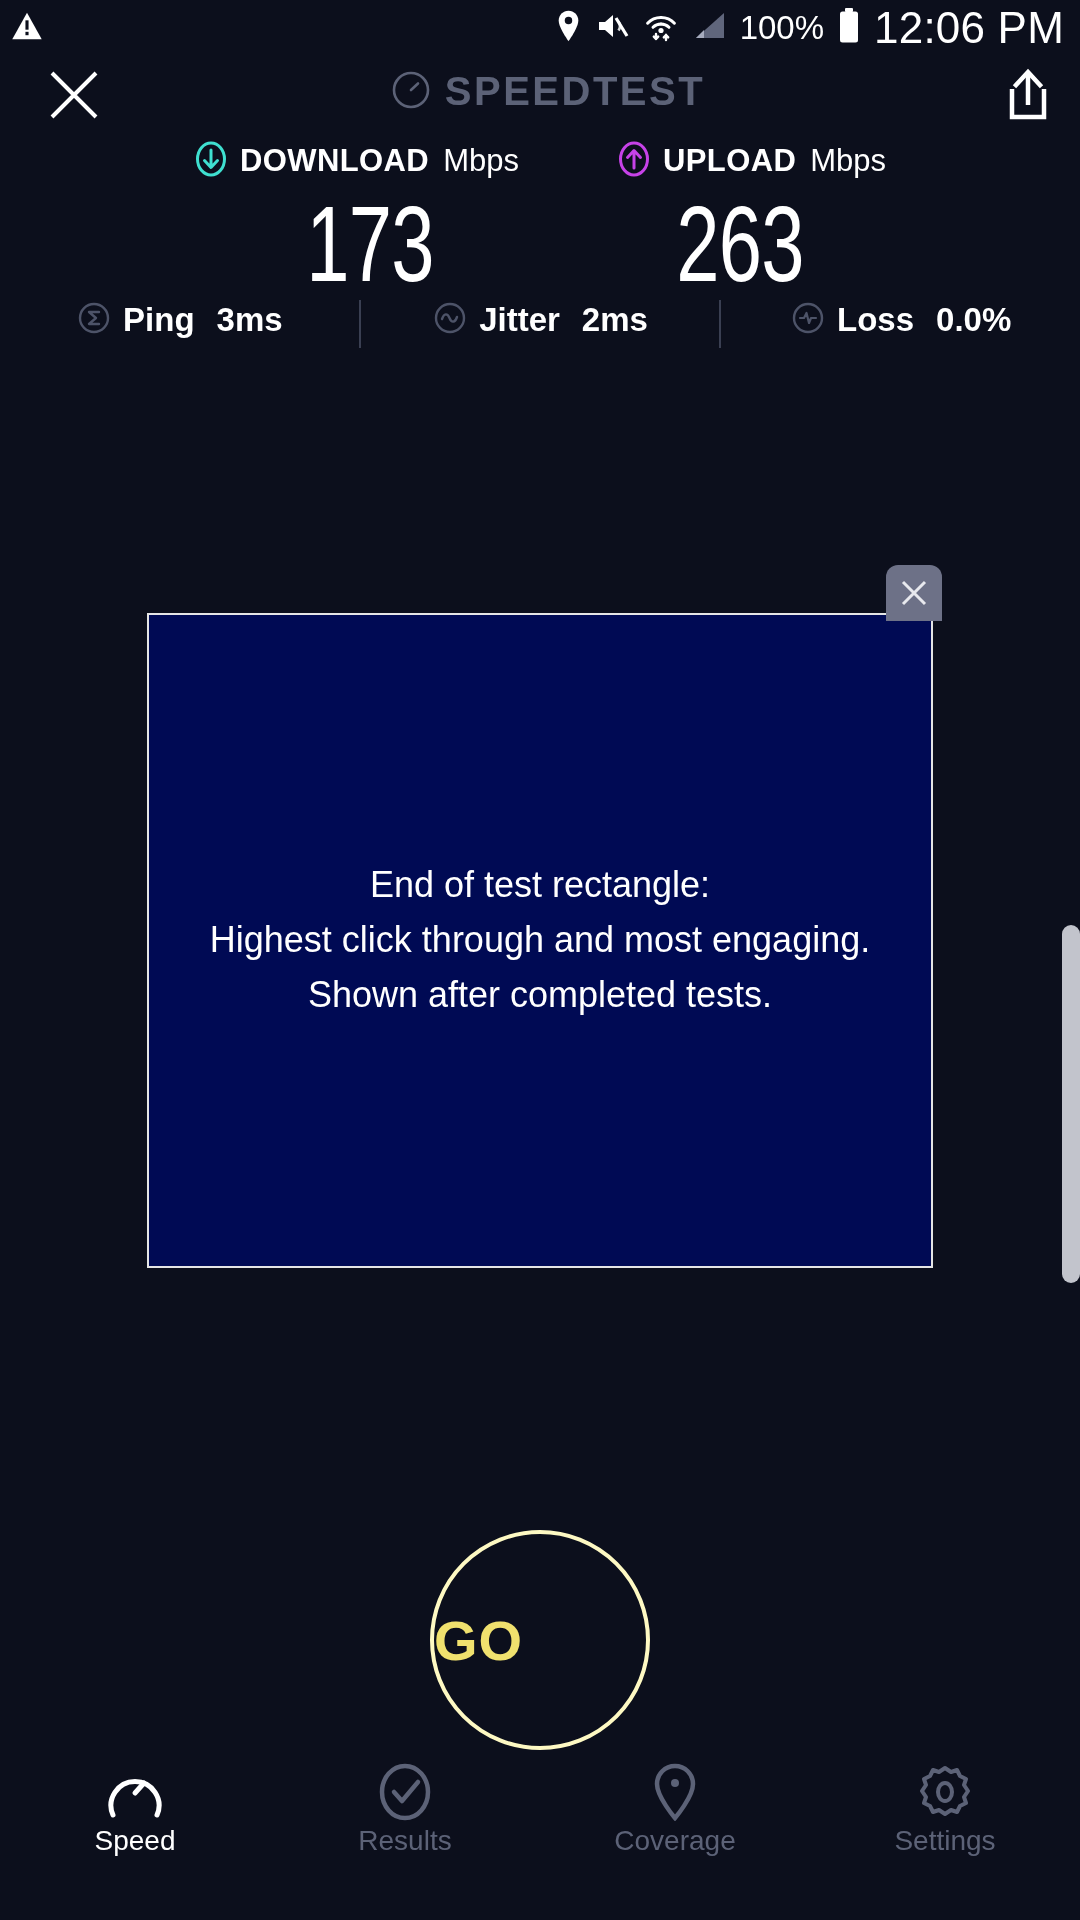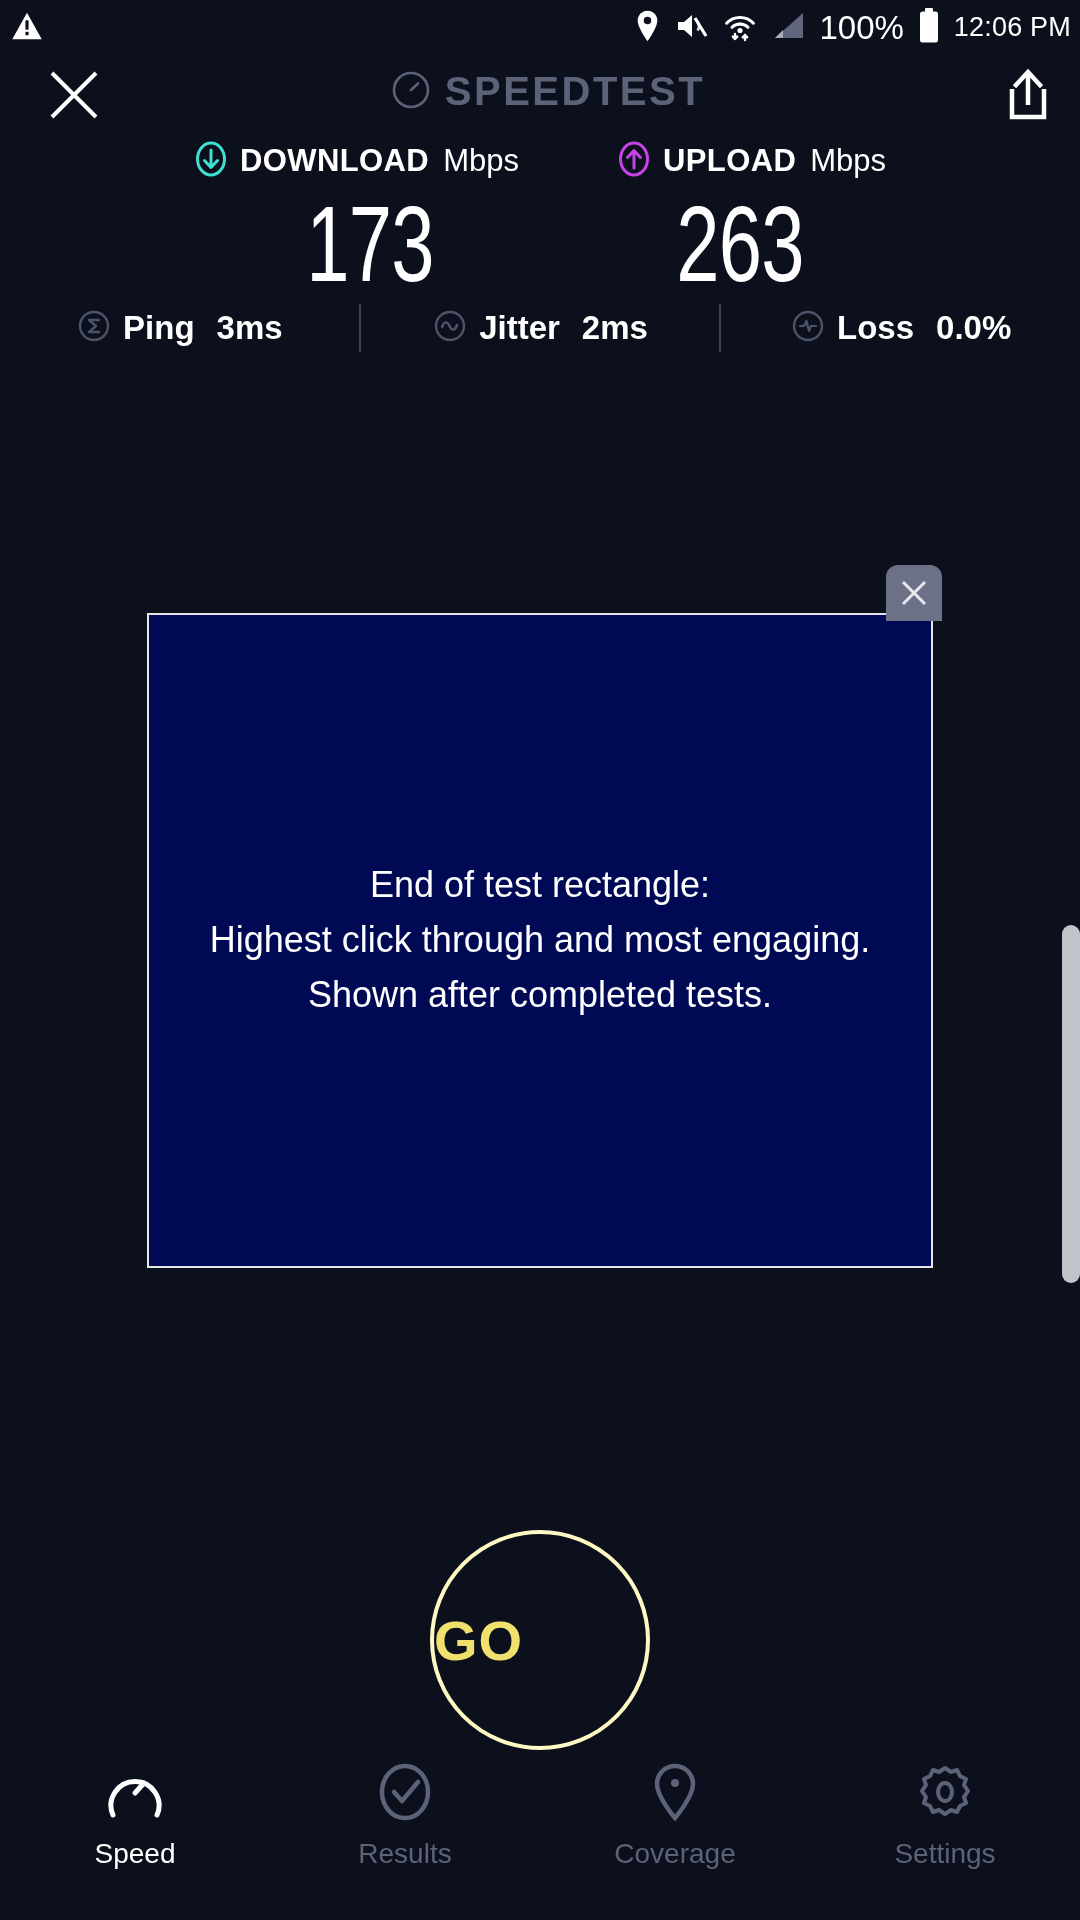--- a/index.html
+++ b/index.html
@@ -12,24 +12,24 @@
   #app { position:relative; width:1080px; height:1920px; background:#0c0f1c; }
 
   
   .statusbar {
     position:absolute; top:0; left:0; width:1080px; height:55px;
     display:flex; align-items:center; background:#0c0f1c;
   }
   .sb-left { display:flex; align-items:center; padding-left:10px; }
   .sb-right {
     margin-left:auto; display:flex; align-items:center; gap:14px;
-    padding-right:9px;
+    padding-right:16px;
   }
   .sb-time {
-    color:#ffffff; font-size:27px; letter-spacing:0.2px;
+    color:#ffffff; font-size:44px; letter-spacing:0.2px;
     font-family:"Liberation Sans", sans-serif;
   }
   .sb-pct { color:#ffffff; font-size:33px; }
   .ic { display:block; }
 
   
   .header {
     position:absolute; top:55px; left:8px; width:1080px; height:80px;
   }
   .hdr-close {
@@ -69,21 +69,21 @@
     line-height:1.0; letter-spacing:-1px;
     font-family:"Liberation Sans", sans-serif;
     transform:scaleX(0.72); transform-origin:center;
     width:360px; text-align:center;
   }
   .res-val.dl { margin-right:10px; }
 
   
   .metrics {
     position:absolute; top:300px; left:0; width:1080px; height:55px;
-    display:flex; align-items:center;
+    display:flex; align-items:flex-start;
   }
   .metric {
     display:flex; align-items:center; gap:11px;
     flex:1; justify-content:center;
   }
   .metric .m-name { color:#ffffff; font-size:33px; font-weight:bold; }
   .metric .m-val  { color:#ffffff; font-size:33px; font-weight:bold; margin-left:11px; }
   .m-divider { width:2px; height:48px; background:#3a3f52; }
 
   
@@ -129,21 +129,21 @@
   }
 
   
   .navbar {
     position:absolute; left:0; bottom:0; width:1080px; height:165px;
     display:flex; align-items:flex-start; background:#0c0f1c;
     padding-top:8px;
   }
   .nav-item {
     flex:1; display:flex; flex-direction:column;
-    align-items:center; justify-content:flex-start; gap:13px;
+    align-items:center; justify-content:flex-start; gap:0;
     cursor:pointer;
   }
   .nav-label { font-size:28px; color:#5c6277; }
   .nav-item.active .nav-label { color:#ffffff; }
 </style>
 </head>
 <body>
 
 <div id="app">
 

